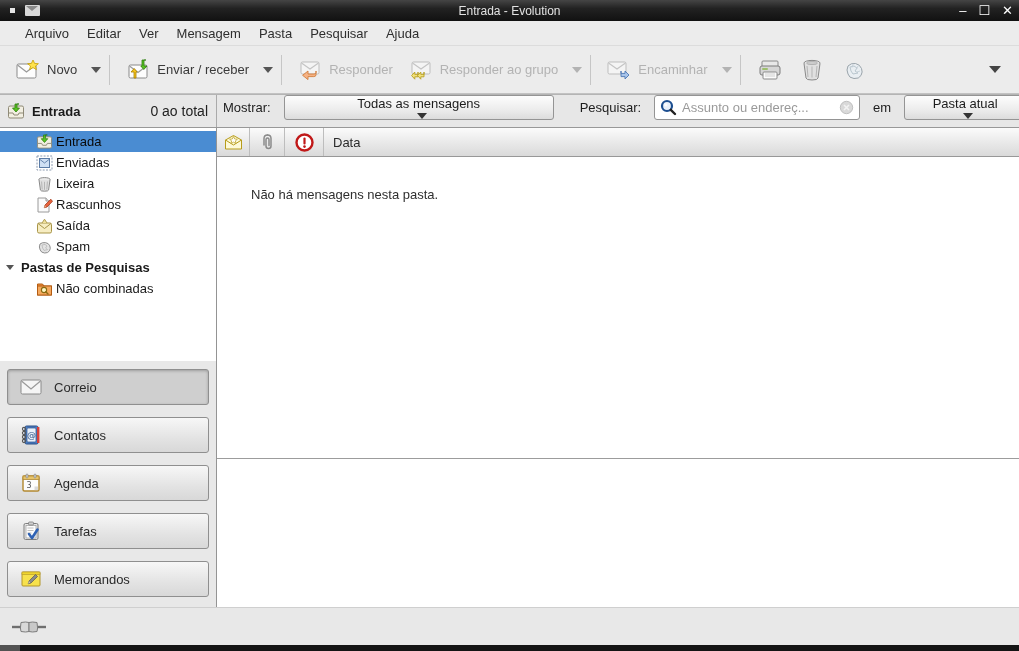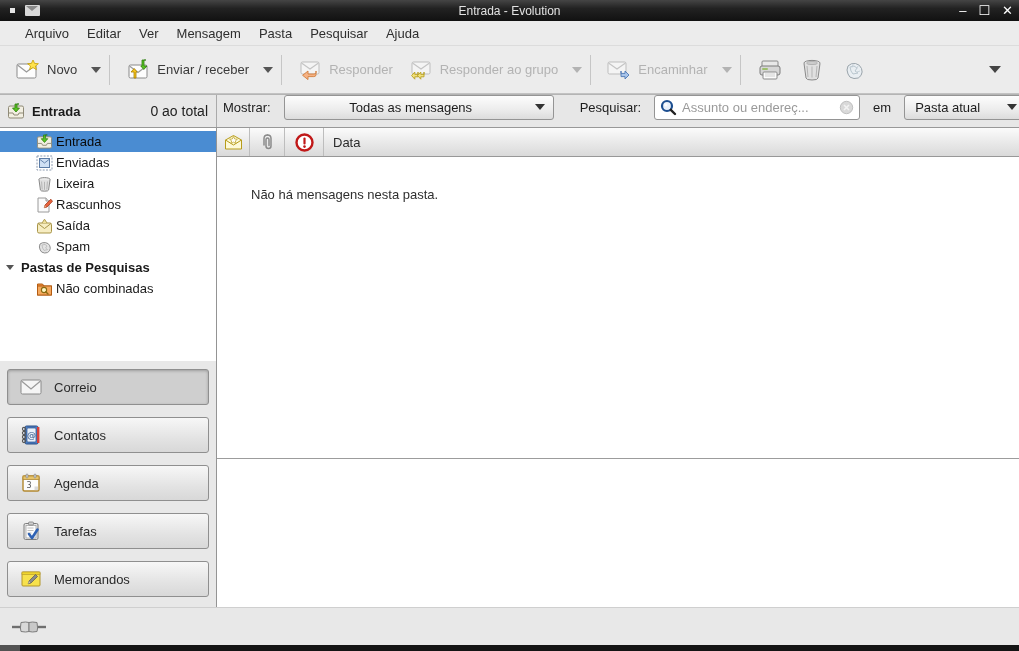--- a/index.html
+++ b/index.html
@@ -54,21 +54,21 @@
     height:34px; flex:0 0 34px; background:#e7e7e7;
     border-top:1px solid #b4b4b4; border-bottom:1px solid #989898;
     display:flex; align-items:stretch;
   }
   .fb-left { width:217px; flex:0 0 217px; display:flex; align-items:center; padding:0 8px 0 7px; border-right:1px solid #aaa; }
   .fb-folder { font-weight:bold; margin-left:7px; color:#1a1a1a; }
   .fb-total { margin-left:auto; font-size:14px; color:#222; }
   .fb-right { flex:1; display:flex; align-items:center; padding:0 8px 8px 6px; gap:13px; }
   .combo {
     display:flex; align-items:center; border:1px solid #949494; border-radius:3px;
-    background:linear-gradient(#fdfdfd,#ececec 60%,#dcdcdc); height:25px; padding:0 8px;
+    background:linear-gradient(#fdfdfd,#ececec 60%,#dcdcdc); height:25px; padding:0 8px;flex-direction:column;
   }
   .combo .combo-label { flex:1; text-align:center; padding:0 10px; color:#1c1c1c; }
   .combo-arrow { width:0; height:0; border-left:5px solid transparent; border-right:5px solid transparent; border-top:6px solid #333; margin-left:6px; }
   .combo.show-combo { width:270px; }
   .combo.scope-combo { width:122px; }
   .search-entry {
     display:flex; align-items:center; background:#fff; border:1px solid #949494;
     border-radius:3px; height:25px; width:206px; padding:0 5px; gap:5px;
   }
   .search-entry input {

